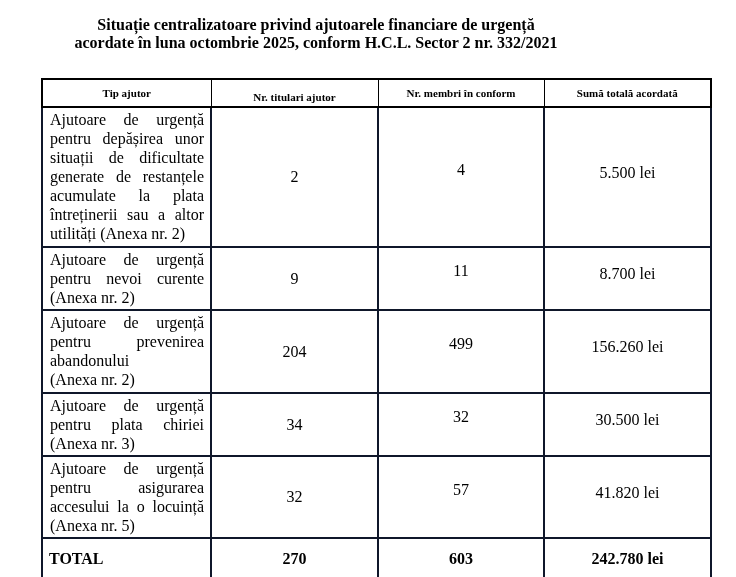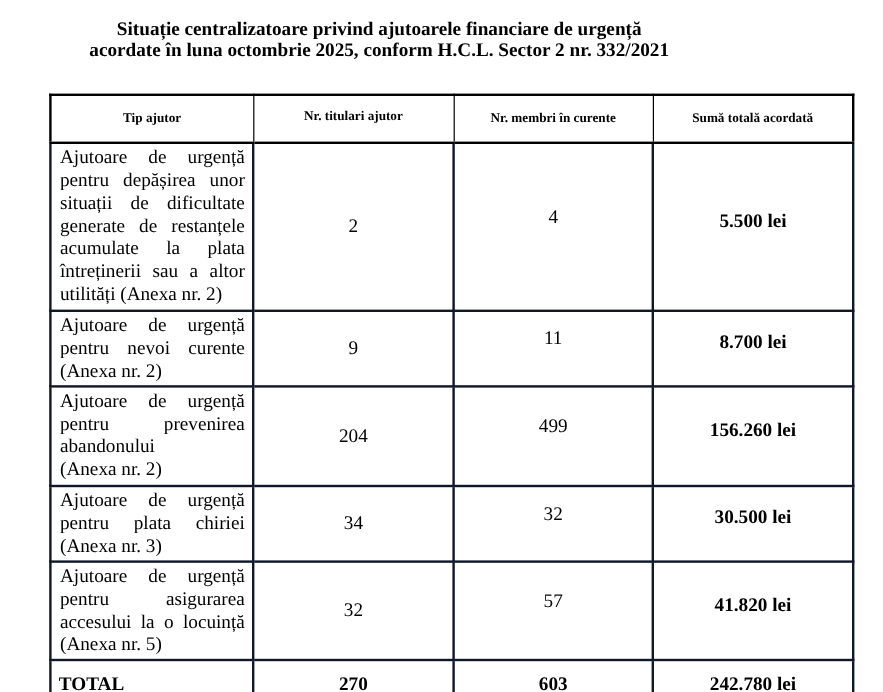--- a/index.html
+++ b/index.html
@@ -37,38 +37,38 @@
   col.c4 { width: 167px; }
   th {
     border: 1px solid #000;
     border-bottom: 2px solid #000;
     font-weight: bold;
     font-size: 11px;
     padding: 3px 2px;
     height: 18px;
     vertical-align: middle;
   }
-  th.th-lower { padding-top: 8px; padding-bottom: 12px; }
+  th.th-lower { padding-top: 8px; padding-bottom: 0px; }
   td {
     border: 2px solid #0f172a;
     font-size: 16px;
   }
   td.tip {
     text-align: justify;
     vertical-align: top;
     padding: 2px 6px 2px 7px;
     line-height: 19px;
     white-space: pre-line;
   }
   td.num {
     text-align: center;
     vertical-align: middle;
   }
   td.nudge-hi { padding-bottom: 16px; }
-  td.nudge-mid { padding-bottom: 10px; font-weight: bold; }
+  td.nudge-mid { padding-bottom: 10px; }
   tr.r1 { height: 140px; }
   tr.r2 { height: 63px; margin-top: 40px; }
   tr.r3 { height: 83px; margin-top: 18px; }
   tr.r4 { height: 59px; }
   tr.r5 { height: 79px; }
   tr.total-row { height: 41px; }
   tr.total-row td { font-weight: bold; padding-bottom: 0; }
   tr.total-row td.label {
     text-align: left;
     padding-left: 6px;
@@ -87,21 +87,21 @@
   <colgroup>
     <col class="c1">
       <col class="c2">
       <col class="c3">
       <col class="c4">
   </colgroup>
   <thead>
     <tr>
       <th>Tip ajutor</th>
       <th class="th-lower">Nr. titulari ajutor</th>
-      <th>Nr. membri în curente</th>
+      <th>Nr. membri în conform</th>
       <th>Sumă totală acordată</th>
     </tr>
   </thead>
   <tbody>
     <tr class="r1">
       <td class="tip">Ajutoare de urgență pentru depășirea unor situații de dificultate generate de restanțele acumulate la plata întreținerii sau a altor utilități (Anexa nr. 2)</td>
       <td class="num">2</td>
       <td class="num nudge-hi">4</td>
       <td class="num nudge-mid">5.500 lei</td>
     </tr>

